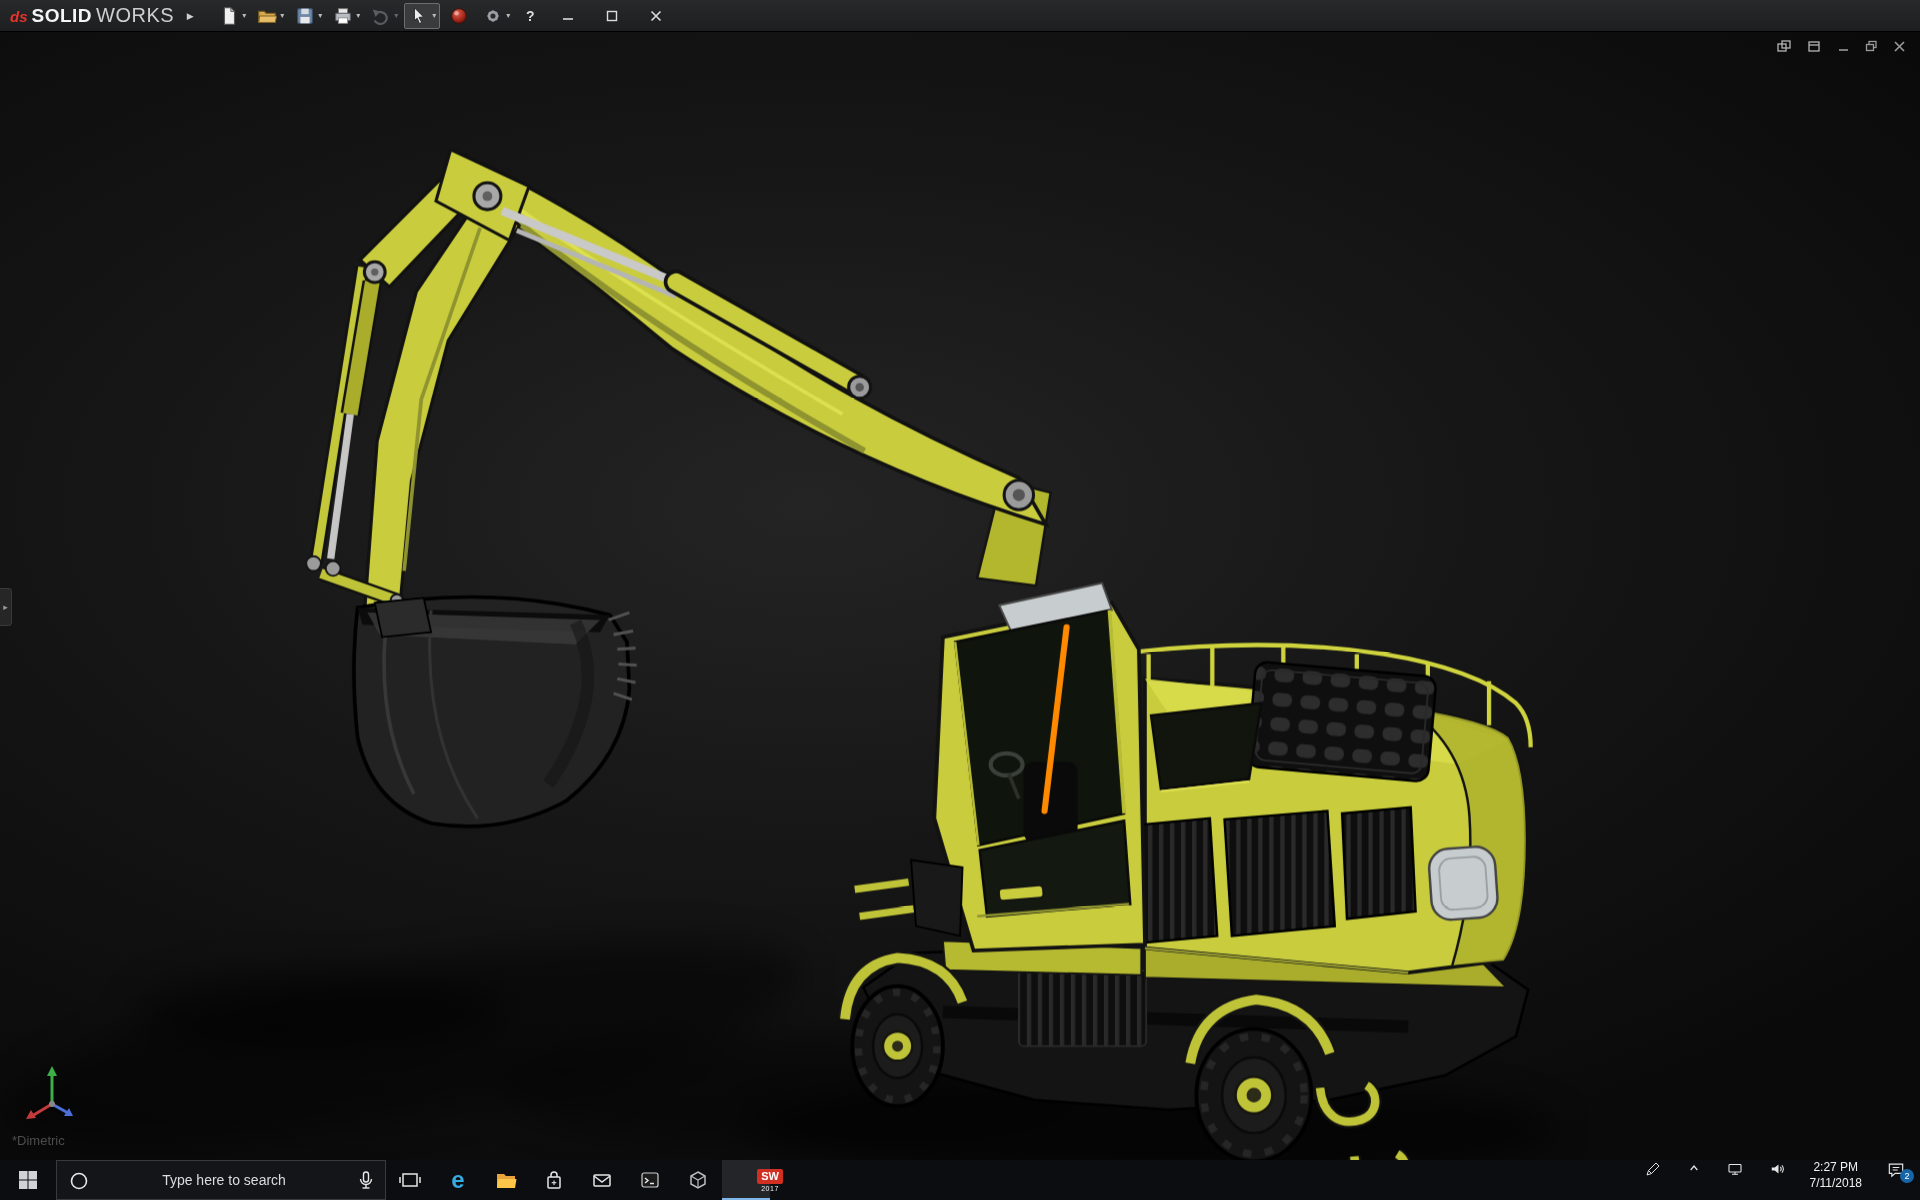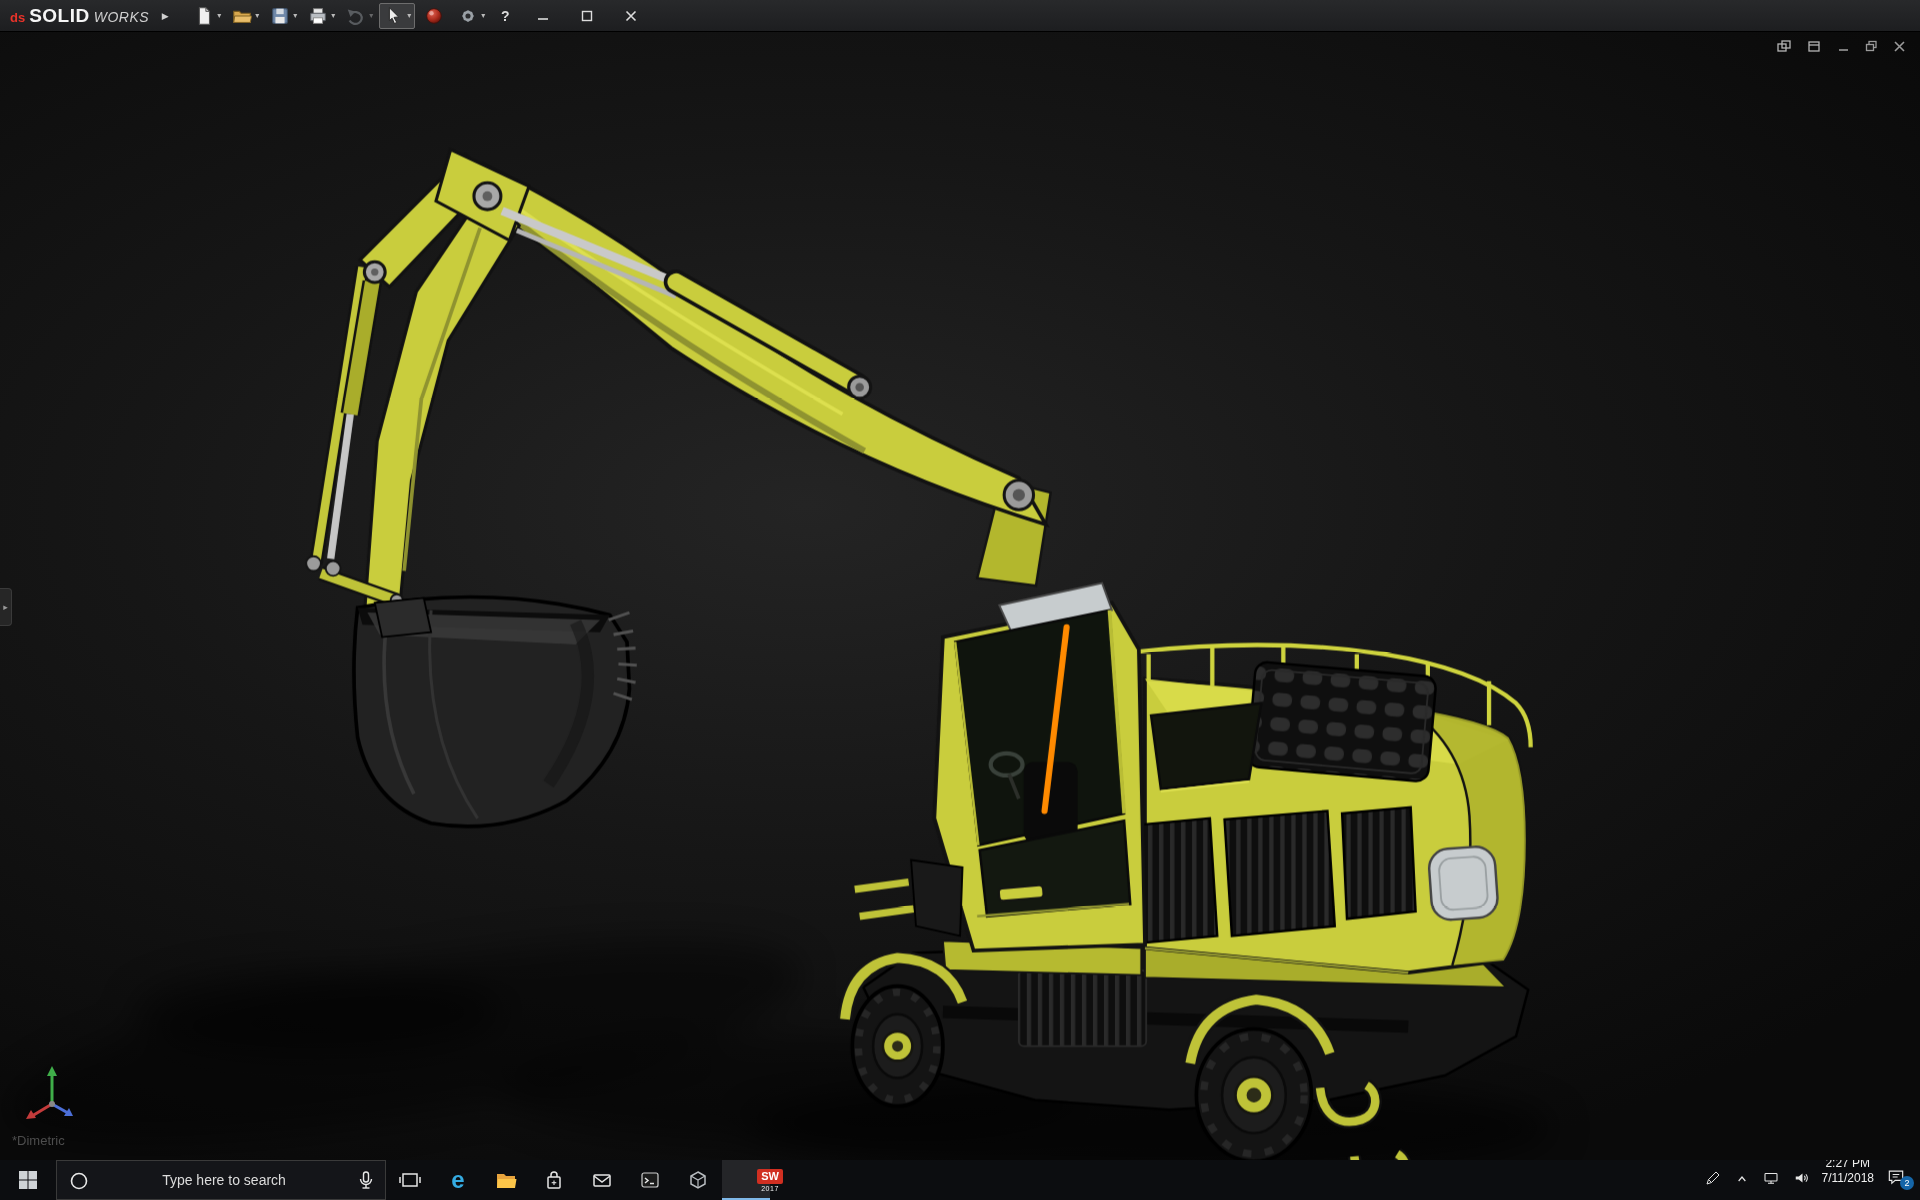--- a/index.html
+++ b/index.html
@@ -7,23 +7,23 @@
   body { font-family:"Liberation Sans", sans-serif; overflow:hidden; }
   .screen { width:1920px; height:1200px; display:flex; flex-direction:column; }
 
   
   .titlebar {
     height:32px; flex:0 0 32px; display:flex; align-items:center;
     background:linear-gradient(#28292b,#1d1e20); border-bottom:1px solid #000;
     color:#e6e6e6;
   }
   .brand { display:flex; align-items:baseline; gap:4px; padding:0 6px 0 10px; }
-  .brand .mark { color:#e8332a; font-weight:800; font-size:13px; }
+  .brand .mark { color:#e8332a; font-weight:800; font-style:italic; font-size:15px; }
   .brand .solid { color:#f5f5f5; font-weight:700; font-size:19px; letter-spacing:.5px; }
-  .brand .works { color:#cfcfcf; font-weight:300; font-size:14px; letter-spacing:.5px;font-style:italic; }
+  .brand .works { color:#cfcfcf; font-weight:300; font-size:20px; letter-spacing:.5px; }
   .expand-btn { width:20px; height:24px; display:flex; align-items:center; justify-content:center;
     color:#d0d0d0; font-size:9px; cursor:default; }
   .toolbar { display:flex; align-items:center; gap:2px; padding-left:14px; }
   .tool-btn { height:26px; min-width:34px; padding:0 3px; display:flex; align-items:center; justify-content:center;
     gap:2px; border:1px solid transparent; border-radius:2px; background:transparent; cursor:default; }
   .tool-btn.active { border-color:#6d6d6d; background:#3a3b3d; }
   .tool-btn.disabled { opacity:.45; }
   .tool-btn .caret { font-size:8px; color:#b9b9b9; }
   .tb-title { flex:1; text-align:center; font-size:13px; color:#ececec; white-space:nowrap; }
   .win-controls { display:flex; align-items:stretch; height:32px; }
@@ -54,21 +54,21 @@
   .search .cortana { position:absolute; left:12px; top:10px; }
   .search .mic { position:absolute; right:10px; top:9px; }
   .apps { display:flex; align-items:stretch; }
   .app-btn { width:48px; display:flex; align-items:center; justify-content:center; position:relative; }
   .app-btn.active { background:rgba(255,255,255,.10); box-shadow:inset 0 -2px 0 #7fb8e8;padding-left:48px; }
   .edge-e { font-size:24px; font-weight:bold; color:#35abe2; line-height:1; }
   .sw-badge { display:flex; flex-direction:column; align-items:center; line-height:1; }
   .sw-badge .l1 { background:#d12f21; color:#fff; font-weight:800; font-size:11px; padding:2px 4px; border-radius:2px; }
   .sw-badge .l2 { color:#f2f2f2; font-size:7px; margin-top:1px; letter-spacing:.5px; }
   .tb-spacer { flex:1; }
-  .tray { display:flex; align-items:flex-end; gap:12px; padding:0 10px 13px 6px; }
+  .tray { display:flex; align-items:flex-start; gap:24px; padding:0 10px 13px 6px; }
   .tray-ic { display:flex; align-items:center; justify-content:center; }
   .clock { text-align:center; font-size:12px; line-height:1.3; color:#f0f0f0; }
   .action-center { position:relative; padding-right:4px; }
   .badge { position:absolute; right:-4px; bottom:-3px; width:14px; height:14px; border-radius:50%;
     background:#1565a8; color:#fff; font-size:9px; display:flex; align-items:center; justify-content:center; }
 </style>
 </head>
 <body>
 
 <div class="screen">

